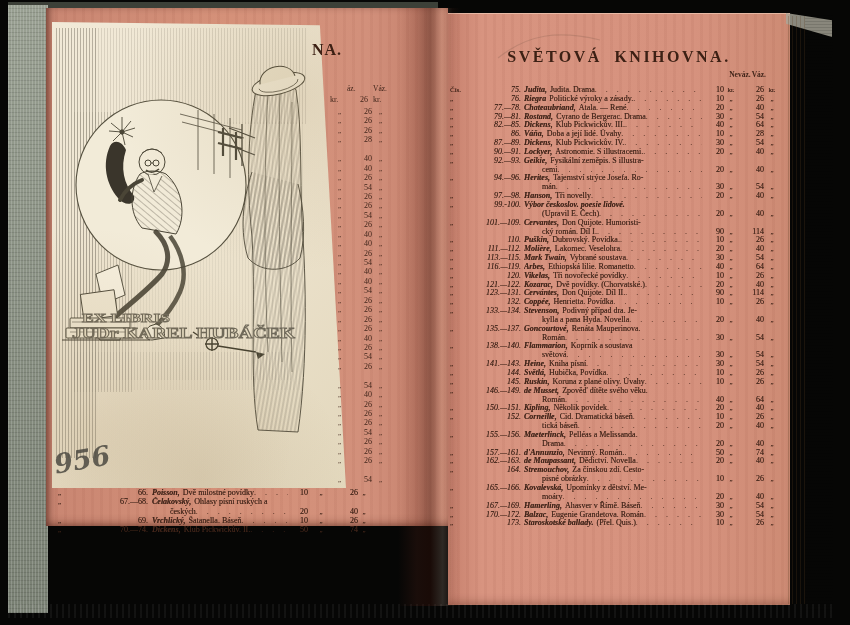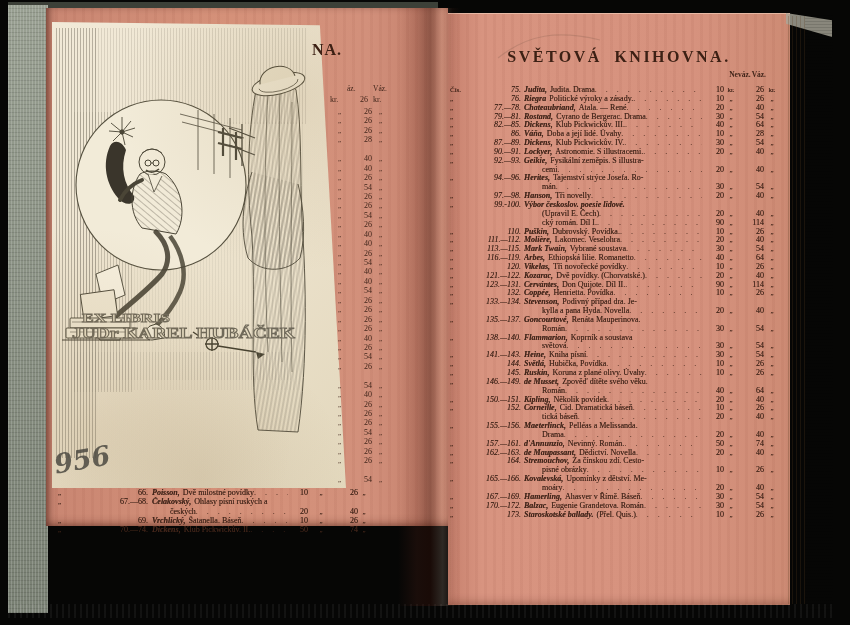--- a/index.html
+++ b/index.html
@@ -657,20 +657,32 @@
           <span class="b ind">
             <span class="tx">(Upravil E. Čech)</span>
             <span class="ld">. . . . . . . . . . . . . . . . . . . . . . . . </span>
           </span>
           <span class="p1">20</span>
           <span class="u1">„</span>
           <span class="p2">40</span>
           <span class="u2">„</span>
         </div>
         <div class="cl">
+          <span class="m">„</span>
+          <span class="n">101.—109.</span>
+          <span class="b">
+            <span class="au">Cervantes,</span>
+            <span class="tx">Don Quijote. Humoristi-</span>
+          </span>
+          <span class="p1"></span>
+          <span class="u1"></span>
+          <span class="p2"></span>
+          <span class="u2"></span>
+        </div>
+        <div class="cl">
           <span class="m"></span>
           <span class="n"></span>
           <span class="b ind">
             <span class="tx">cký román. Díl I.</span>
             <span class="ld">. . . . . . . . . . . . . . . . . . . . . . . . </span>
           </span>
           <span class="p1">90</span>
           <span class="u1">„</span>
           <span class="p2">114</span>
           <span class="u2">„</span>

